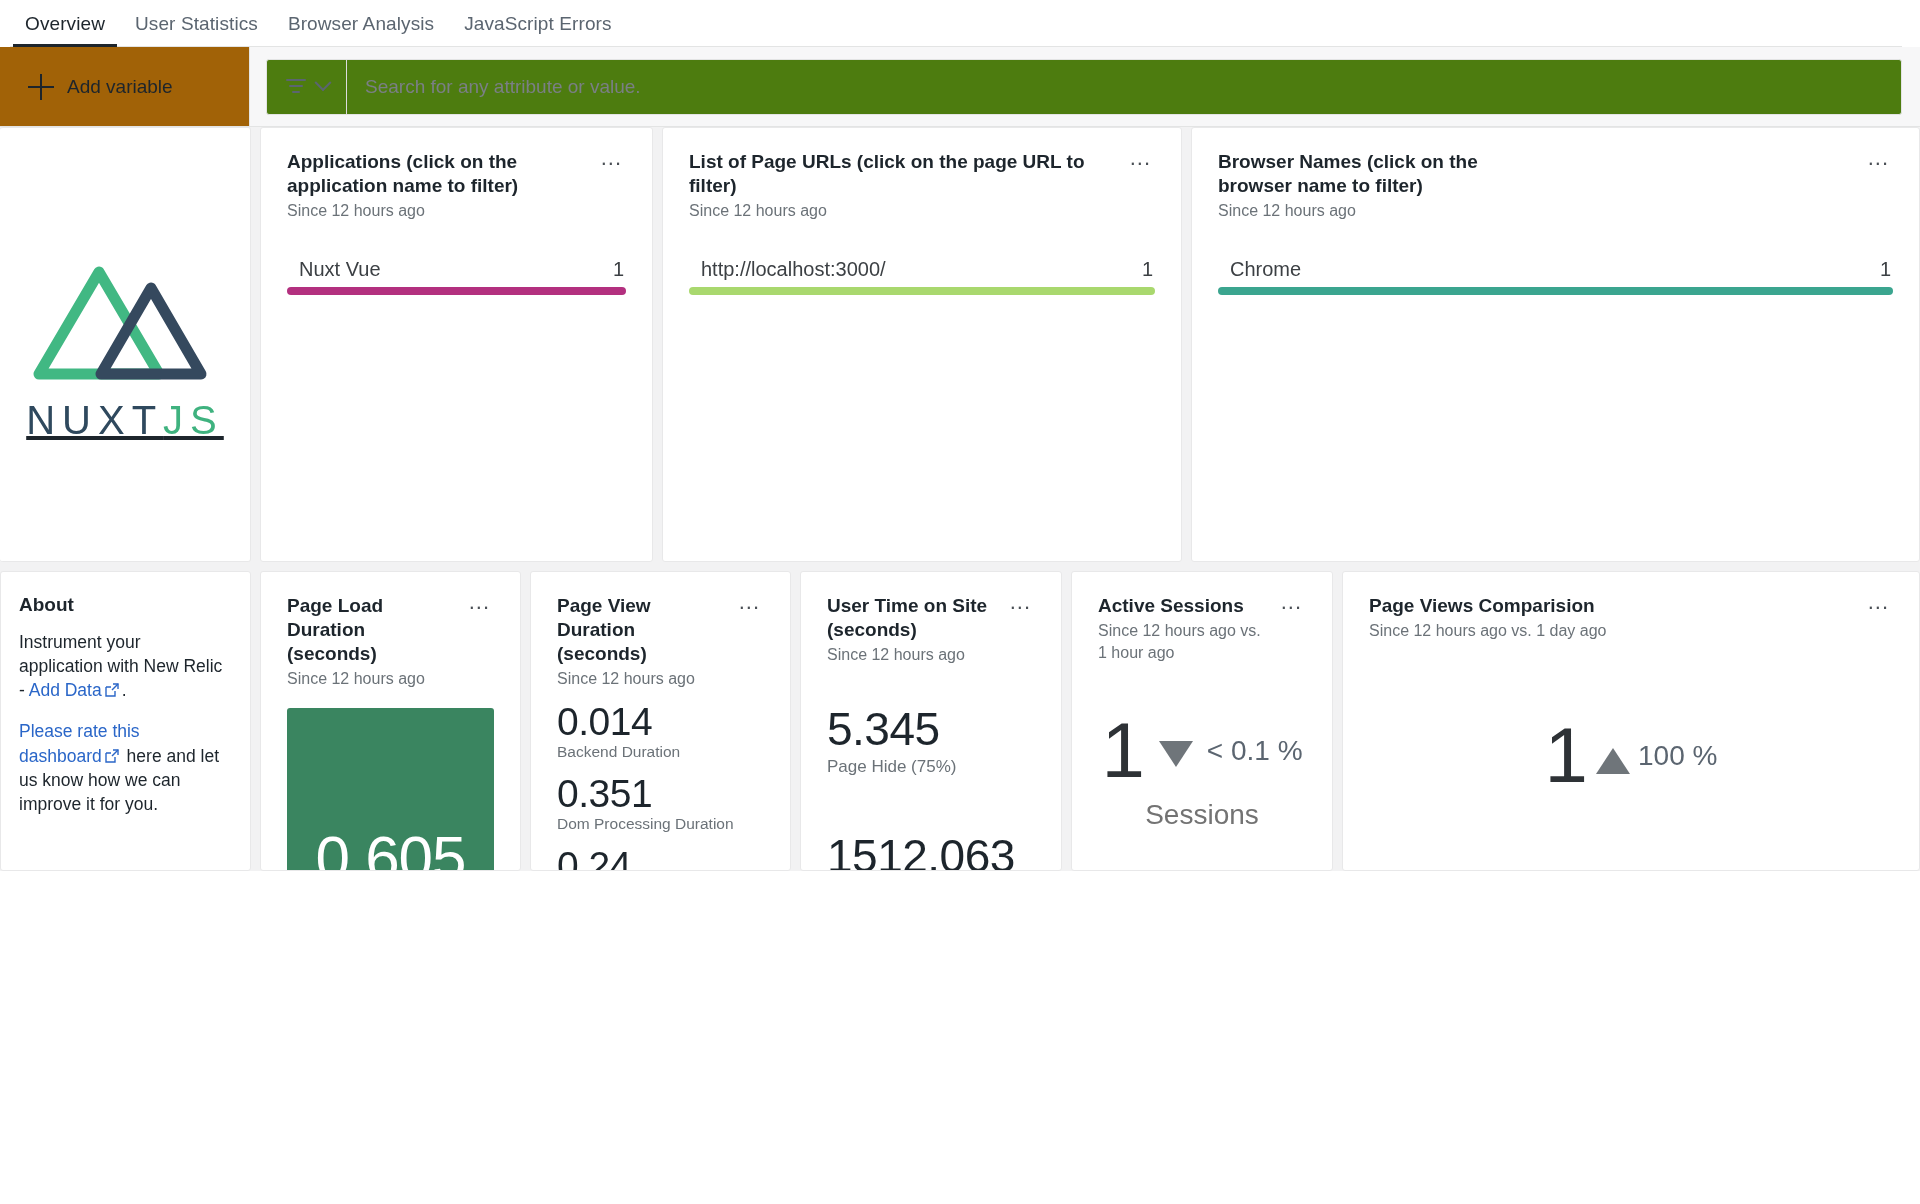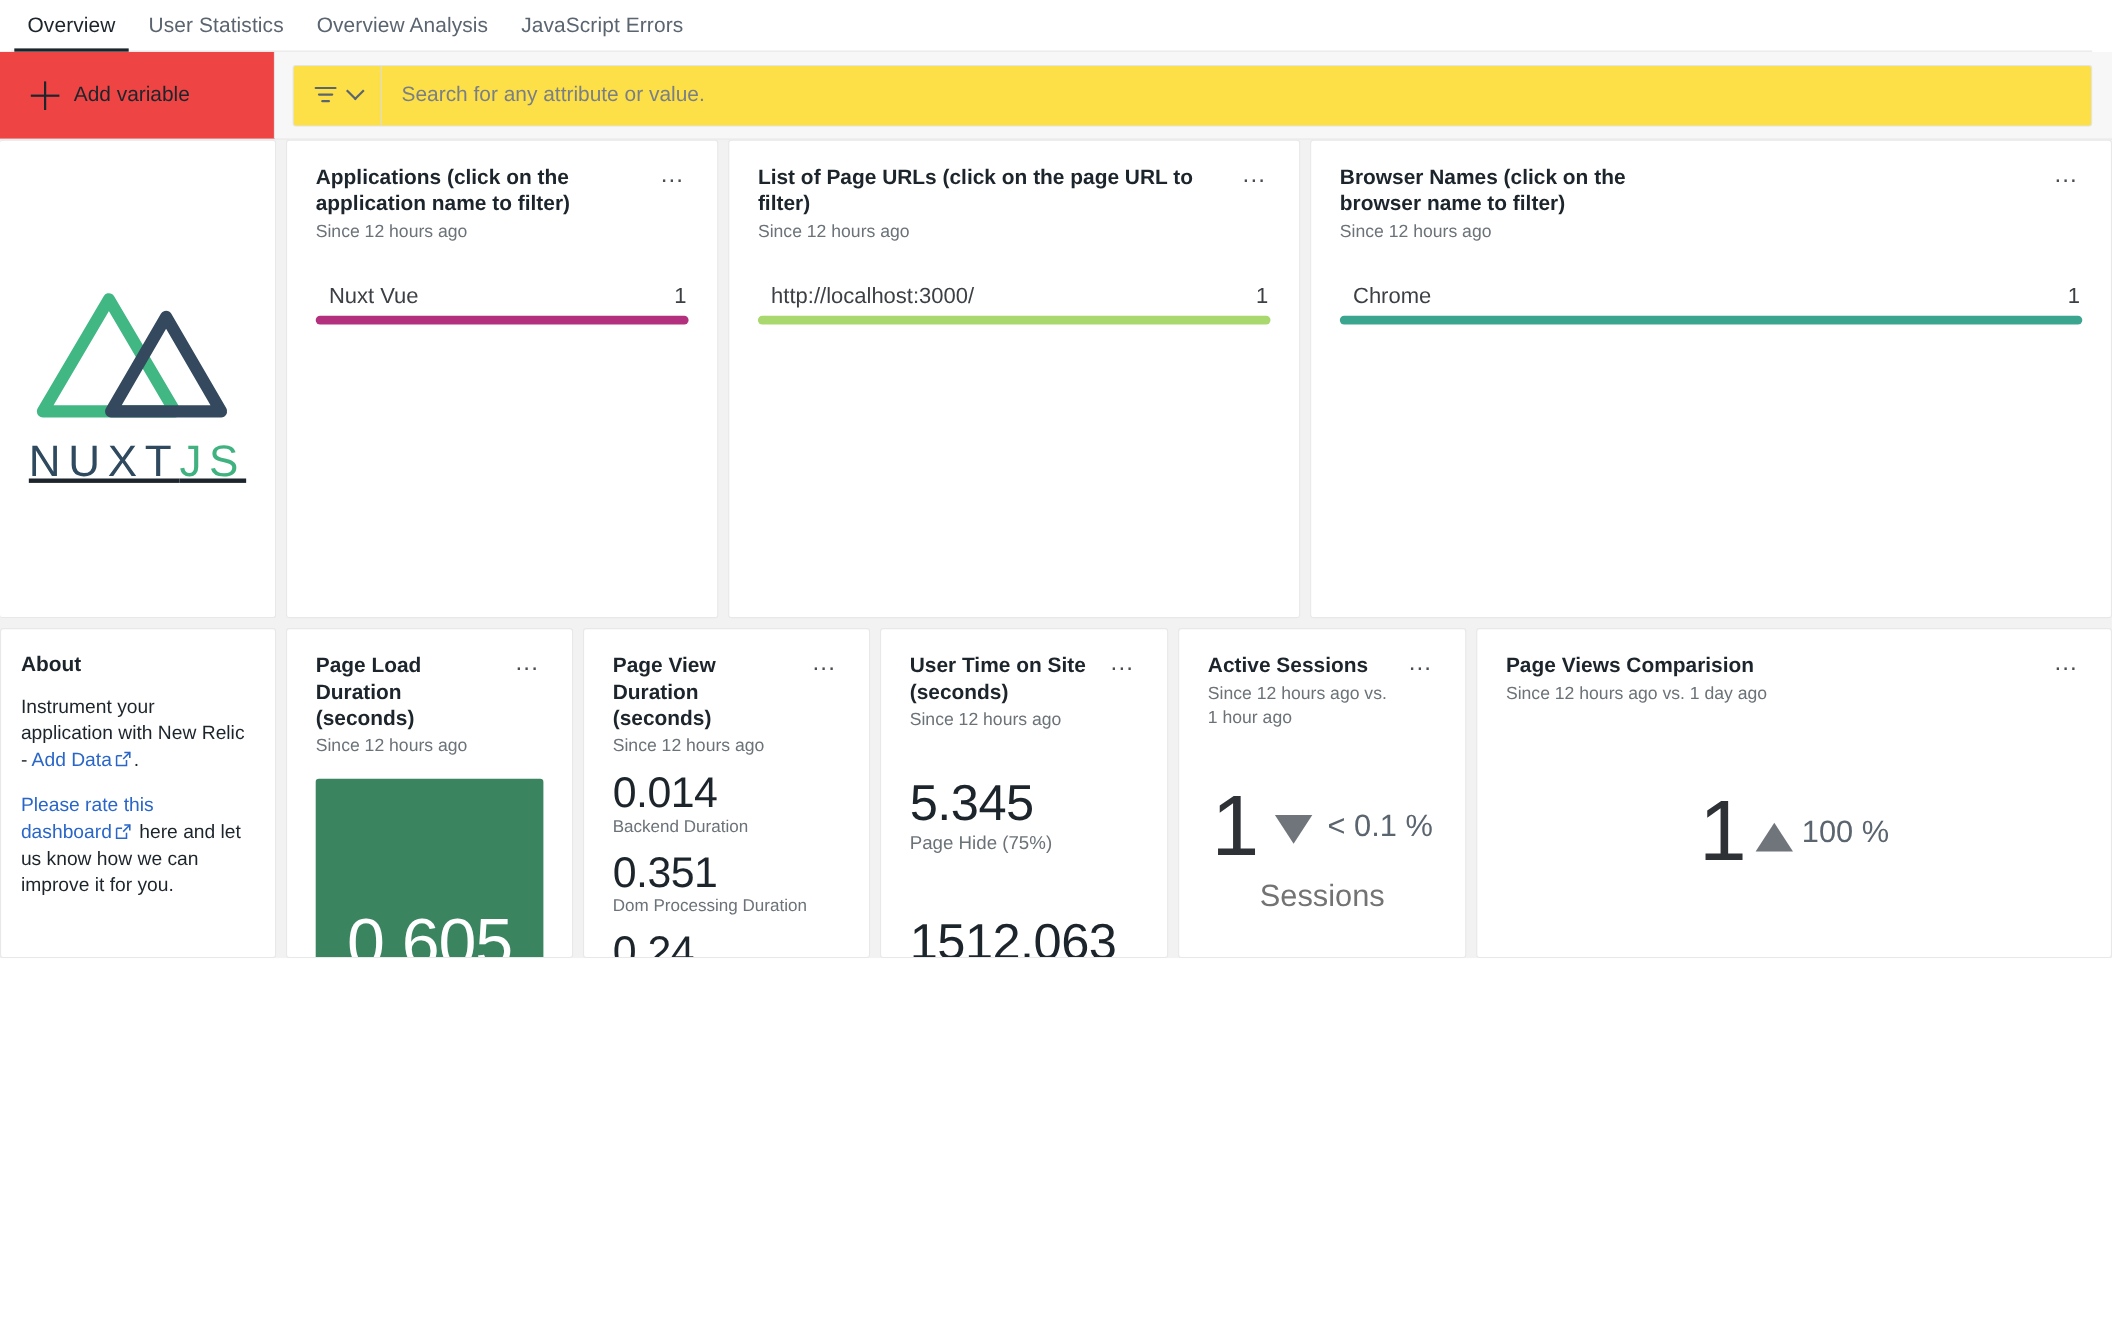--- a/index.html
+++ b/index.html
@@ -50,21 +50,21 @@
   
   .toolbar {
     display: flex;
     align-items: stretch;
     height: 80px;
     background: #f7f7f8;
     border-bottom: 1px solid #e3e4e4;
   }
   .addvar {
     width: 250px;
-    background: #ef4444;
+    background: #a16207;
     display: flex;
     align-items: center;
     gap: 13px;
     padding-left: 28px;
     border-right: 1px solid #e3e4e4;
     cursor: pointer;
     flex: 0 0 auto;
   }
   .plus-icon {
     width: 26px; height: 26px;
@@ -82,21 +82,21 @@
 
   .searchwrap {
     flex: 1 1 auto;
     display: flex;
     align-items: center;
     padding: 12px 18px 12px 16px;
   }
   .searchbox {
     flex: 1 1 auto;
     height: 56px;
-    background: #fde047;
+    background: #4d7c0f;
     border: 1px solid #e3e4e4;
     border-radius: 3px;
     display: flex;
     align-items: center;
   }
   .filter-btn {
     display: flex;
     align-items: center;
     gap: 11px;
     padding: 0 17px 0 19px;
@@ -294,21 +294,21 @@
   .bb-pct { font-size: 28px; color: #5b6570; }
   .bb-label { font-size: 28px; color: #737373; margin-top: 12px; }
   .bb-line.tight { gap: 8px; }
 </style>
 </head>
 <body>
 
 <div class="tabbar">
   <div class="tab active">Overview</div>
   <div class="tab">User Statistics</div>
-  <div class="tab">Overview Analysis</div>
+  <div class="tab">Browser Analysis</div>
   <div class="tab">JavaScript Errors</div>
 </div>
 
 <div class="toolbar">
   <div class="addvar">
     <span class="plus-icon"></span>
     <span class="addvar-label">Add variable</span>
   </div>
   <div class="searchwrap">
     <div class="searchbox">

